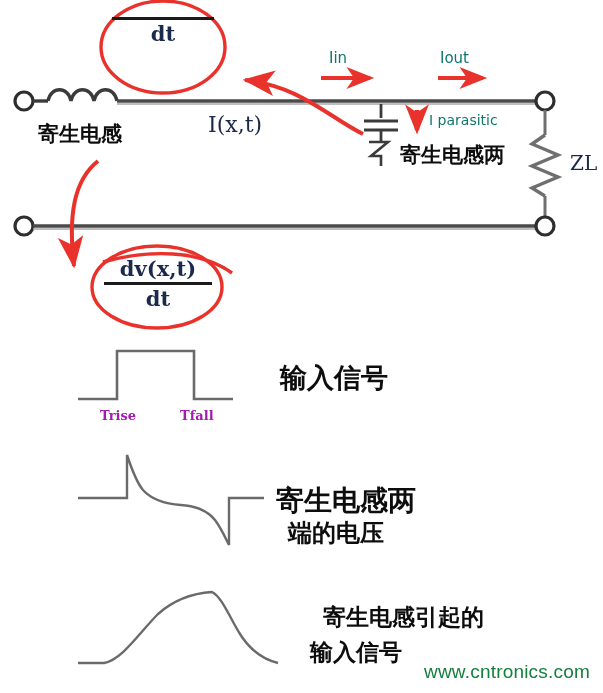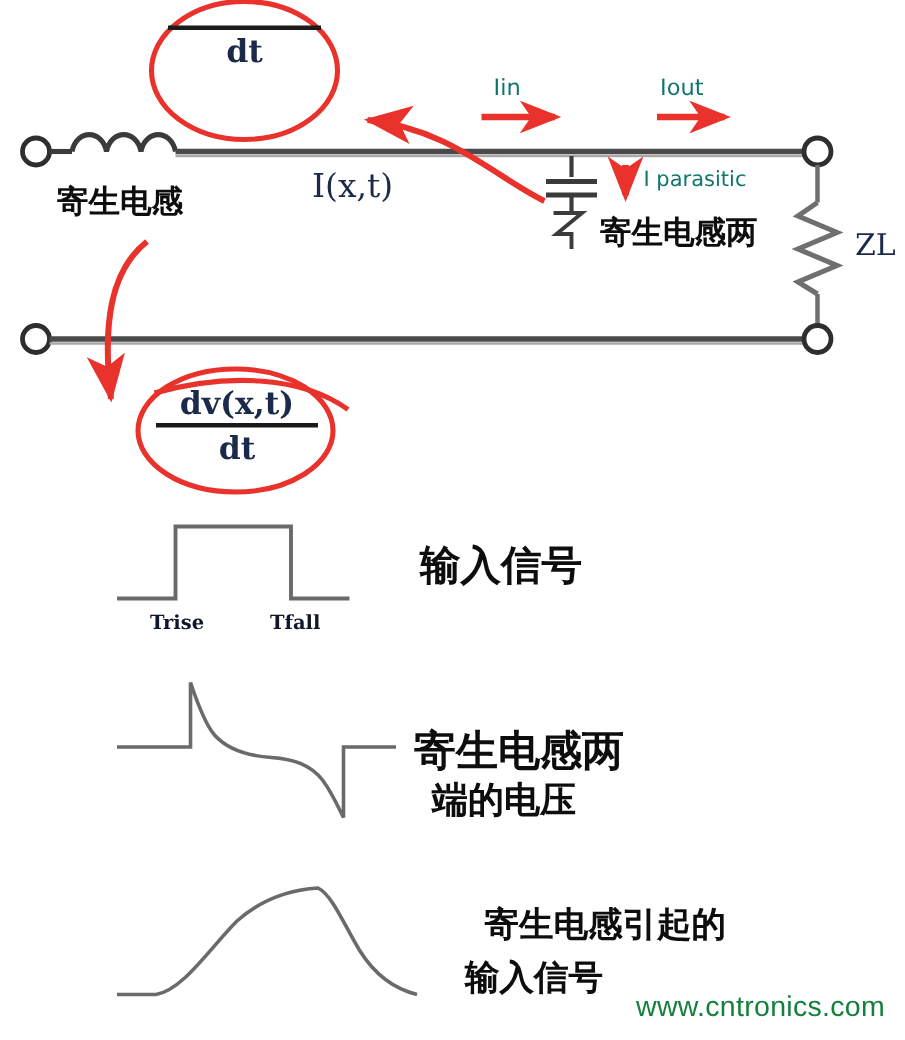--- a/index.html
+++ b/index.html
@@ -40,21 +40,21 @@
     color: #1b2a4a;
   }
   .red-label {
     font-family: "DejaVu Sans", sans-serif;
     font-weight: 400;
     color: #0f766e;
   }
   .small-label {
     font-family: "DejaVu Serif", serif;
     font-weight: 700;
-    color: #0f172a;
+    color: #a21caf;
   }
   .frac {
     position: absolute;
     text-align: center;
     font-family: "DejaVu Serif", serif;
     font-weight: 700;
     color: #1b2a4a;
   }
   .frac .num { display: block; }
   .frac .bar {

